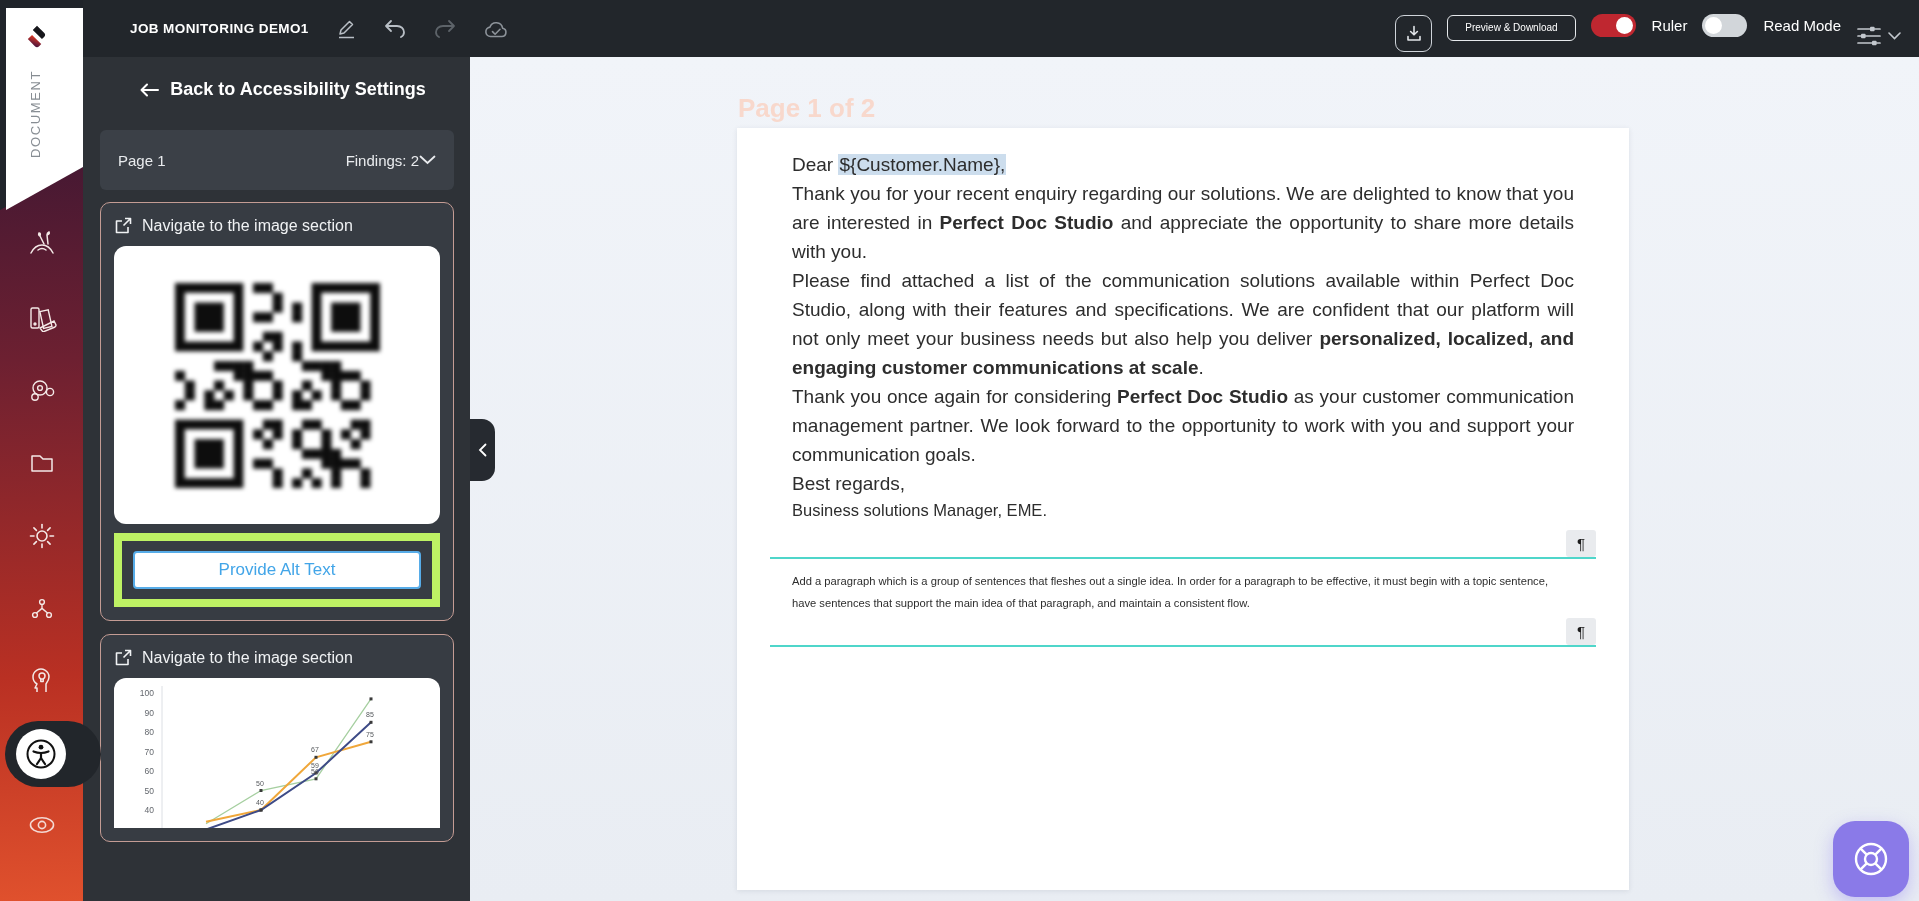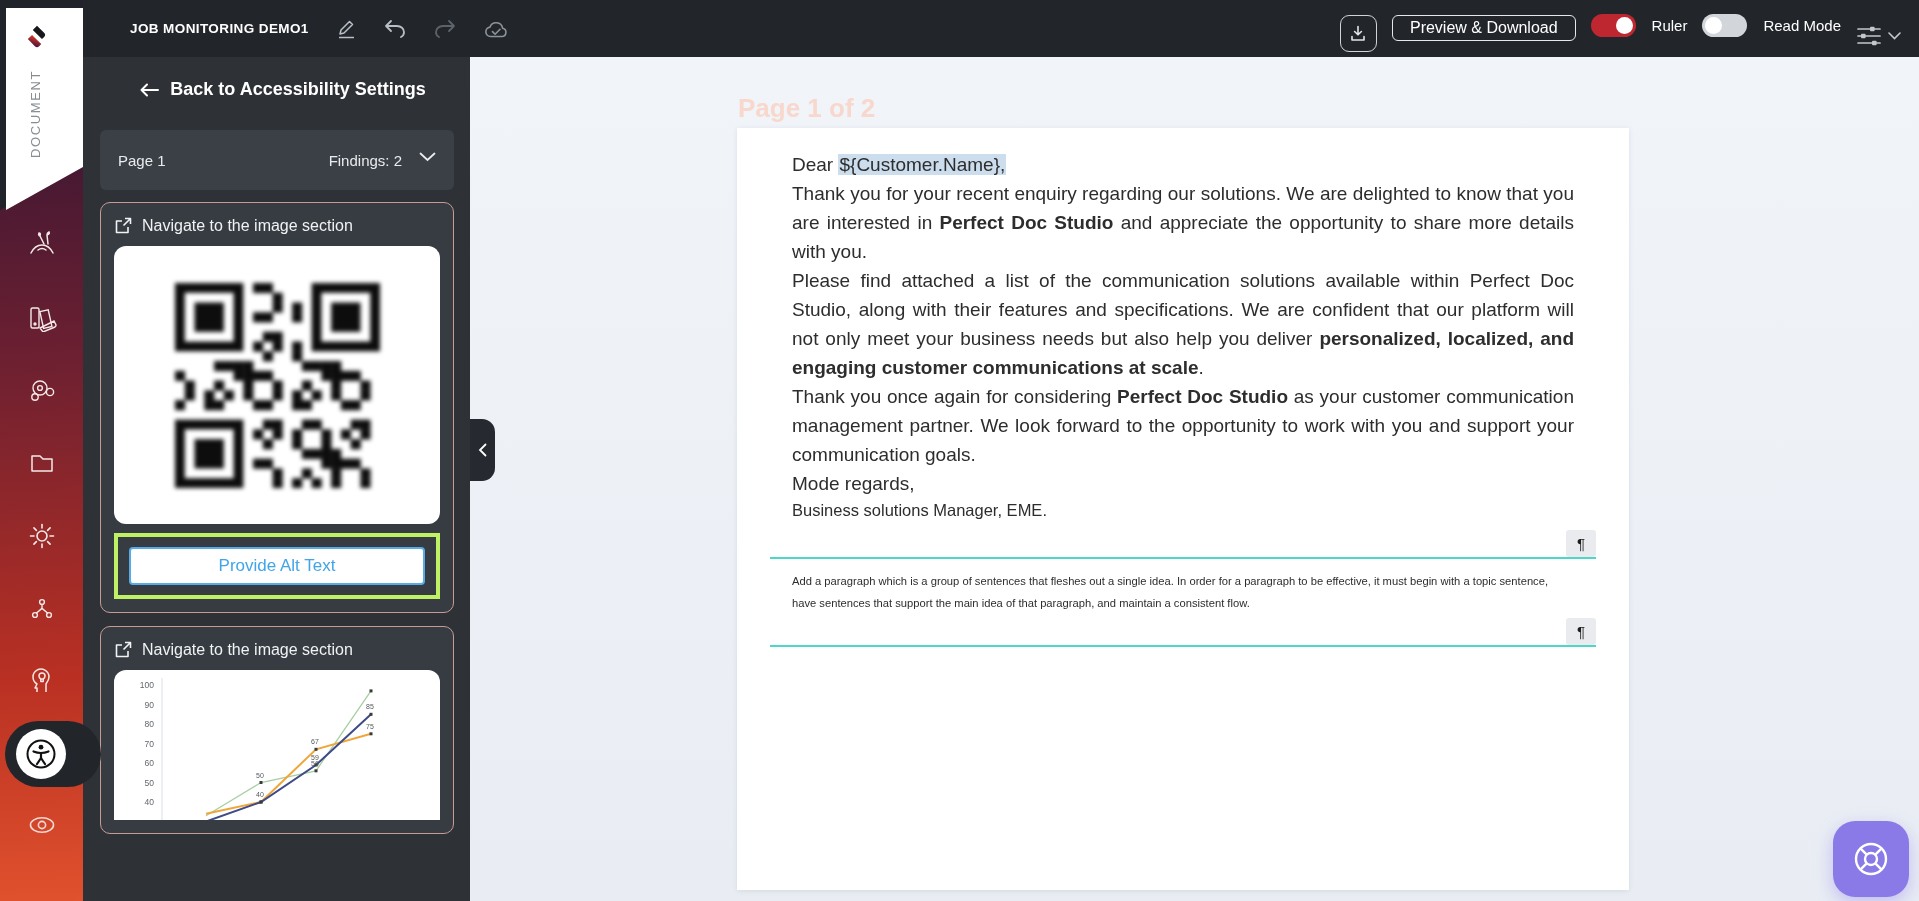--- a/index.html
+++ b/index.html
@@ -24,44 +24,44 @@
 
   
   .topbar { position:absolute; left:83px; top:0; right:0; height:57px; background:#22262b; display:flex; align-items:center; z-index:10; }
   .tb-left { display:flex; align-items:center; gap:26px; margin-left:47px; }
   .tb-title { color:#fff; font-size:13.5px; font-weight:700; letter-spacing:.4px; }
   .tb-icon { background:none; border:none; cursor:pointer; display:flex; align-items:center; }
   .tb-right { margin-left:auto; display:flex; align-items:flex-start; gap:15px; padding-right:18px; }
   .dl-btn { width:37px; height:37px; margin-top:9px; border:1.5px solid #cfd4da; border-radius:9px; background:none;
             display:flex; align-items:center; justify-content:center; cursor:pointer; }
   .pv-btn { height:26px; margin-top:9px; border:1.5px solid #e6e9ec; border-radius:6px; background:none; color:#fff;
-            font-size:16px; padding:0 17px; cursor:pointer; font-family:inherit; }
+            font-size:10px; padding:0 17px; cursor:pointer; font-family:inherit; }
   .toggle-stack { display:flex; flex-direction:row; align-items:center; gap:16px; margin-top:8px;justify-content:center; }
   .switch { width:45px; height:23px; border-radius:12px; position:relative; cursor:pointer; }
   .switch .knob { position:absolute; top:3px; width:17px; height:17px; border-radius:50%; background:#fff; }
   .switch.on { background:#bf2730; } .switch.on .knob { right:3px; }
   .switch.off { background:#d2d6da; } .switch.off .knob { left:3px; }
   .toggle-label { color:#fff; font-size:15px; white-space:nowrap; }
   .filter-group { display:flex; align-items:center; gap:6px; margin-top:18px; cursor:pointer; }
 
   
   .panel { position:absolute; left:83px; top:57px; width:387px; bottom:0; background:#2e3237; z-index:5; }
   .back-row { margin-top:22px; display:flex; align-items:center; justify-content:center; gap:11px; color:#fff;
               font-size:18px; font-weight:700; cursor:pointer; padding-left:12px; }
   .findings-row { margin:30px 16px 0 17px; height:60px; background:#3b4047; border-radius:6px; display:flex;
                   align-items:center; justify-content:space-between; padding:0 18px; }
   .findings-row .pg { color:#e9ebee; font-size:15px; }
-  .findings-dd { display:flex; gap:17px; color:#e9ebee; font-size:15px; cursor:pointer; }
+  .findings-dd { display:flex; align-items:center; gap:0; color:#e9ebee; font-size:15px; cursor:pointer; }
   .card { margin:12px 16px 0 17px; background:#373c43; border:1px solid #c49c94; border-radius:10px; padding:13px; }
   .card + .card { margin-top:13px; }
   .card-title { display:flex; align-items:center; gap:9px; color:#f0f2f4; font-size:16px; cursor:pointer; }
   .img-box { margin-top:11px; background:#fff; border-radius:12px; height:278px; display:flex; align-items:center;
              justify-content:center; overflow:hidden; }
   .qr-wrap svg { filter:blur(2.2px); }
-  .alert-box { margin-top:9px; border:4px solid #bef264; padding:10px 11px; }
+  .alert-box { margin-top:9px; border:8px solid #bef264; padding:10px 11px; }
   .alt-btn { display:block; width:100%; height:38px; background:#fff; border:2px solid #57ace8; border-radius:4px;
              color:#42a5e8; font-size:17px; cursor:pointer; font-family:inherit; }
   .img-box2 { margin-top:11px; background:#fff; border-radius:12px 12px 0 0; height:150px; overflow:hidden; position:relative; }
   .tick { font-size:8.5px; fill:#63676d; font-family:"Liberation Sans",sans-serif; }
   .lbl { font-size:7px; fill:#55585c; font-family:"Liberation Sans",sans-serif; }
 
   
   .canvas { position:absolute; left:470px; top:57px; right:0; bottom:0; background:linear-gradient(#f1f4f9,#e9edf3); }
   .watermark { position:absolute; left:268px; top:36px; font-size:26px; font-weight:700; color:#f8d8cc; }
   .collapse-tab { position:absolute; left:0; top:362px; width:25px; height:62px; background:#262a30;
@@ -460,21 +460,21 @@
 
     <div class="page">
       <p class="salutation"><span>Dear </span><span class="var-chip">${Customer.Name},</span></p>
 
       <div id="letter-paragraphs">
           <p><span>Thank you for your recent enquiry regarding our solutions. We are delighted to know that you are interested in </span><strong>Perfect Doc Studio</strong><span> and appreciate the opportunity to share more details with you.</span></p>
           <p><span>Please find attached a list of the communication solutions available within Perfect Doc Studio, along with their features and specifications. We are confident that our platform will not only meet your business needs but also help you deliver </span><strong>personalized, localized, and engaging customer communications at scale</strong><span>.</span></p>
           <p><span>Thank you once again for considering </span><strong>Perfect Doc Studio</strong><span> as your customer communication management partner. We look forward to the opportunity to work with you and support your communication goals.</span></p>
         </div>
 
-      <p class="closing">Mode regards,</p>
+      <p class="closing">Best regards,</p>
       <p class="sig-title">Business solutions Manager, EME.</p>
 
       <div class="rule-wrap">
         <span class="pilcrow-badge">¶</span>
         <div class="rule-line"></div>
       </div>
 
       <p class="placeholder">Add a paragraph which is a group of sentences that fleshes out a single idea. In order for a paragraph to be effective, it must begin with a topic sentence, have sentences that support the main idea of that paragraph, and maintain a consistent flow.</p>
 
       <div class="rule-wrap second">

